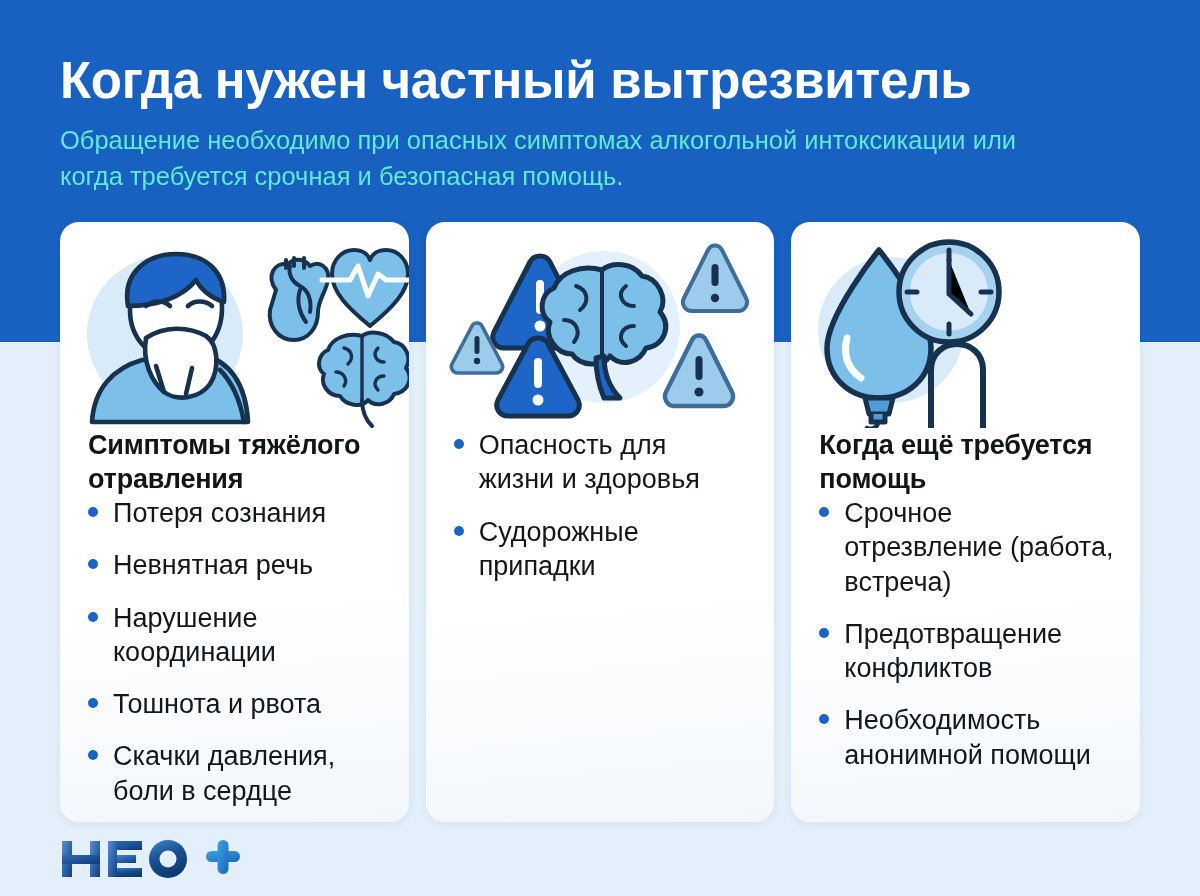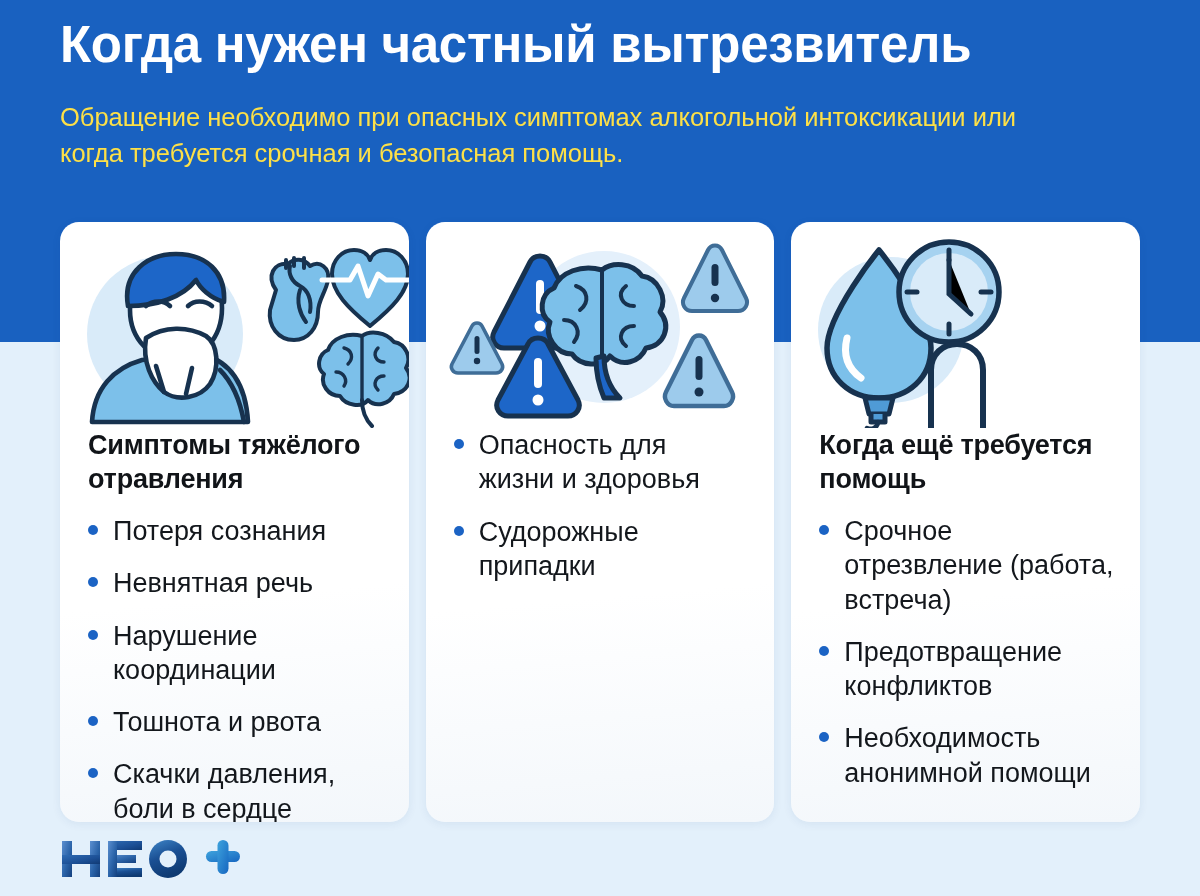--- a/index.html
+++ b/index.html
@@ -36,28 +36,29 @@
     width: 1090px;
   }
 
   .page-title {
     color: #ffffff;
     font-size: 51px;
     font-weight: bold;
     line-height: 1.12;
     letter-spacing: -0.3px;
     white-space: nowrap;
+    margin-top: 36px;
   }
 
   .page-subtitle {
-    color: #fde047;
+    color: #5eead4;
     font-size: 25.5px;
     font-weight: normal;
     line-height: 1.42;
-    margin-top: 26px;
+    margin-top: 13px;
     max-width: 1010px;
   }
 
   
   .cards {
     position: absolute;
     left: 60px;
     top: 222px;
     width: 1080px;
     height: 600px;
@@ -88,21 +89,20 @@
   .card-body {
     padding: 0 26px 0 28px;
     flex: 1 1 auto;
   }
 
   .card-title {
     font-size: 27px;
     font-weight: bold;
     color: #111418;
     line-height: 1.26;
-    margin-bottom: 18px;
     letter-spacing: -0.2px;
   }
 
   ul.bullets { list-style: none; }
 
   ul.bullets li {
     position: relative;
     padding-left: 25px;
     font-size: 27px;
     line-height: 1.27;

